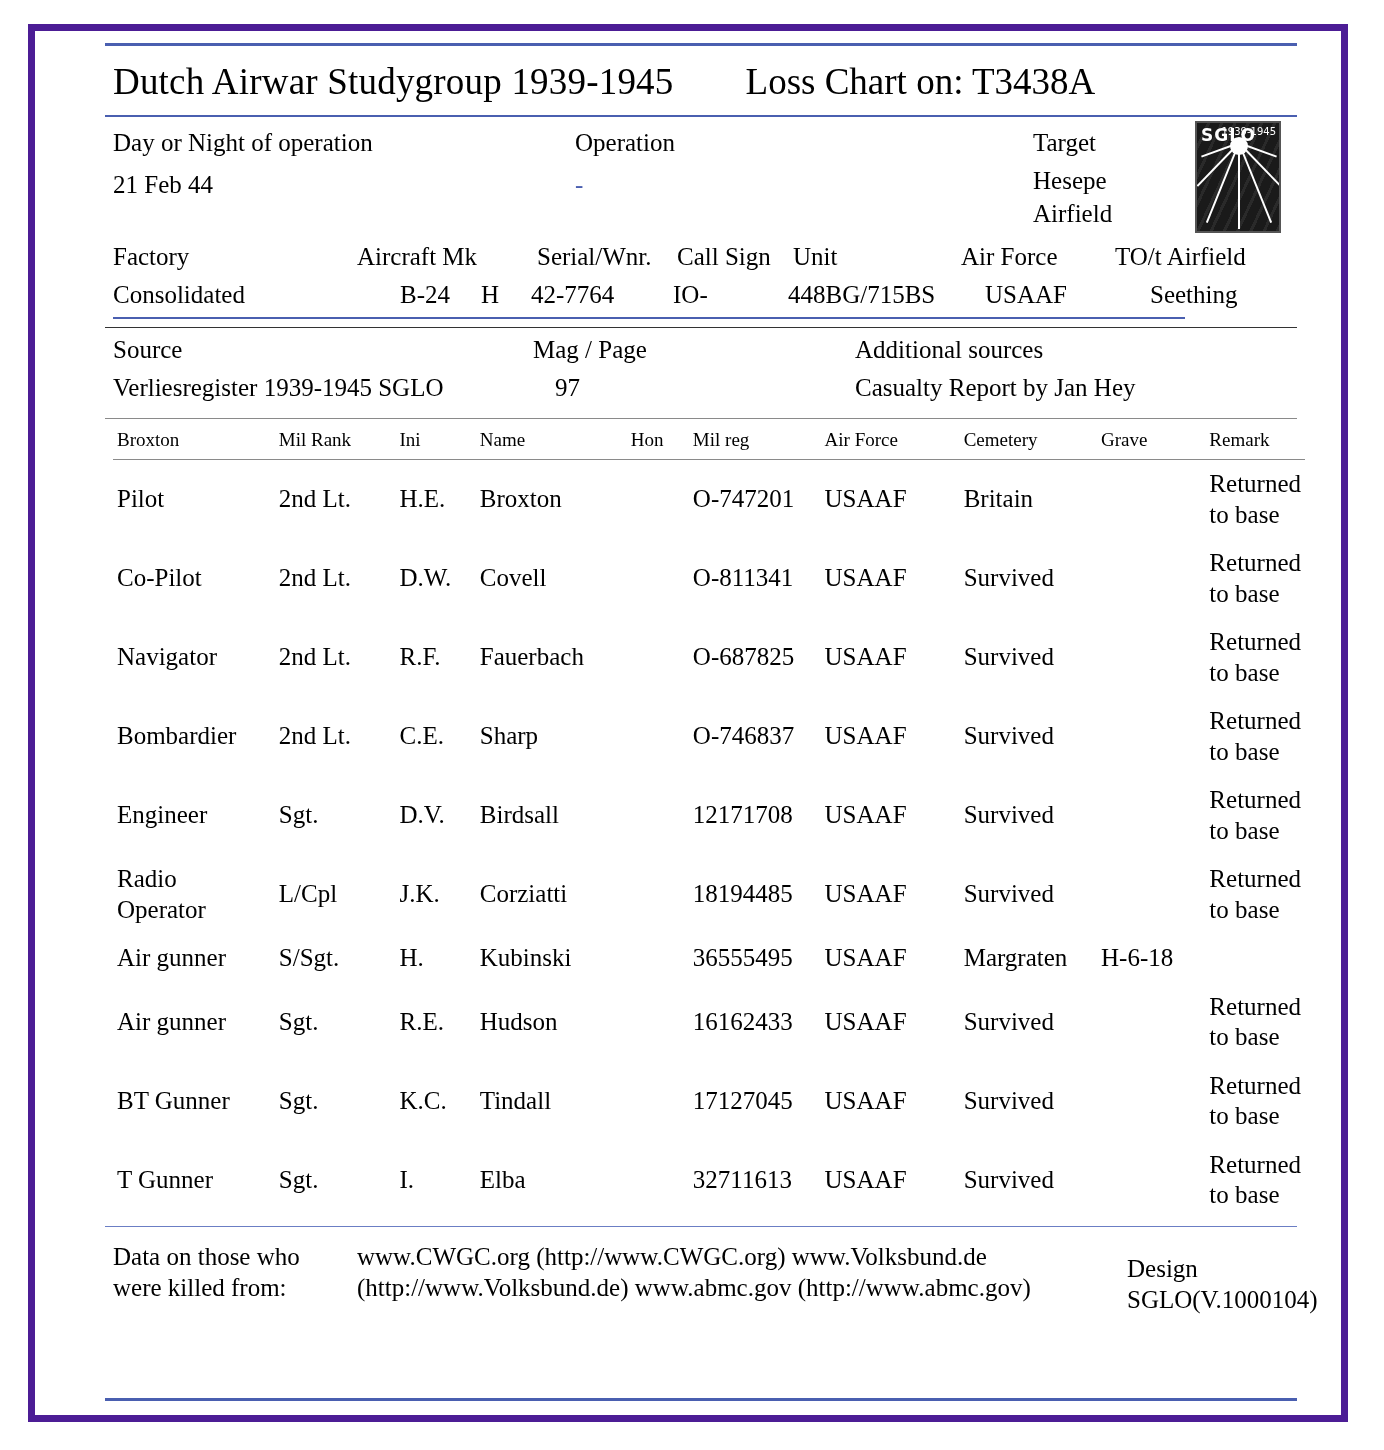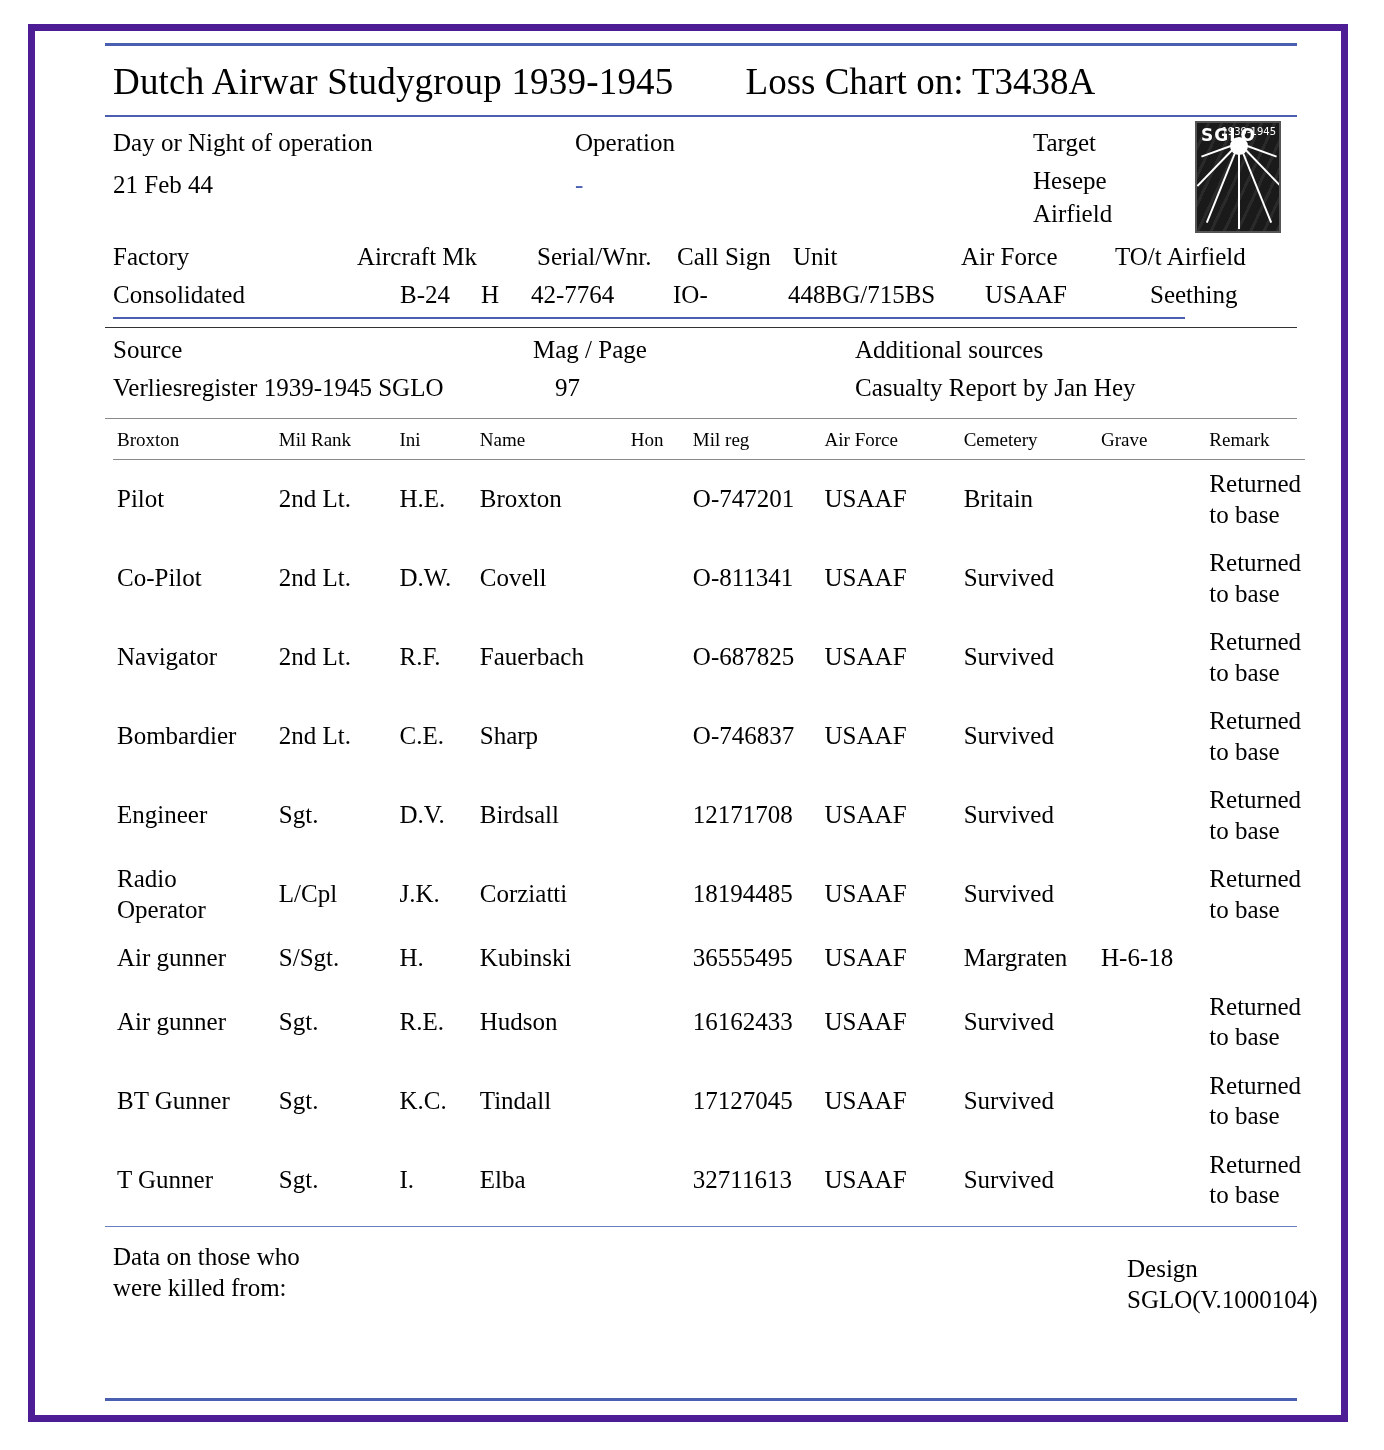--- a/index.html
+++ b/index.html
@@ -459,20 +459,21 @@
           <td></td>
           <td>Returned to base</td>
         </tr>
       </tbody>
     </table>
 
     <div class="rule-blue-thin" style="margin-top:6px;"></div>
 
     <div class="footer">
       <div class="fl">Data on those who were killed from:</div>
+      <div class="fc">www.CWGC.org (http://www.CWGC.org) www.Volksbund.de (http://www.Volksbund.de) www.abmc.gov (http://www.abmc.gov)</div>
 
       <div class="fr">Design SGLO(V.1000104)</div>
 
       <div class="footer-spacer"></div>
     </div>
 
   </div>
   <div class="rule-bottom"></div>
 </div>
 

